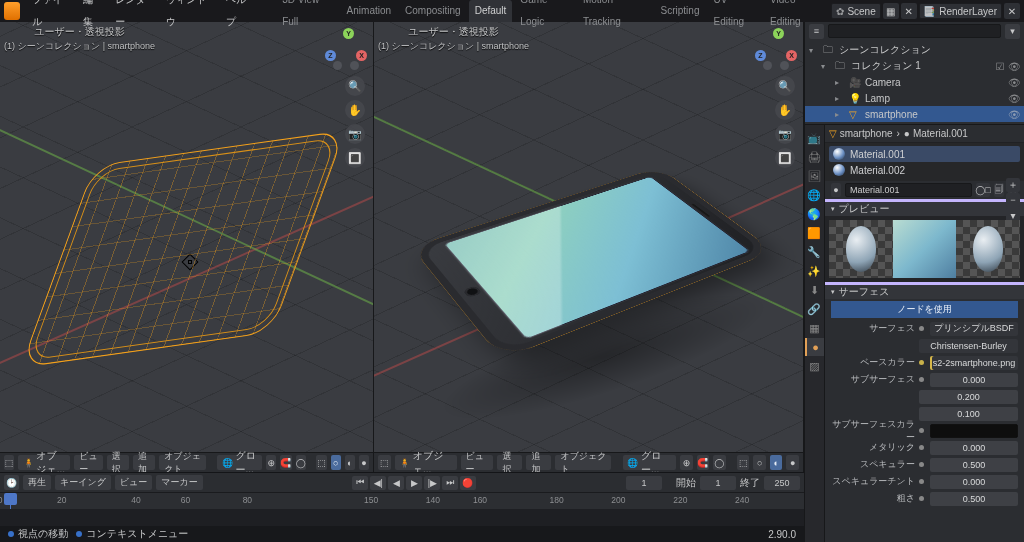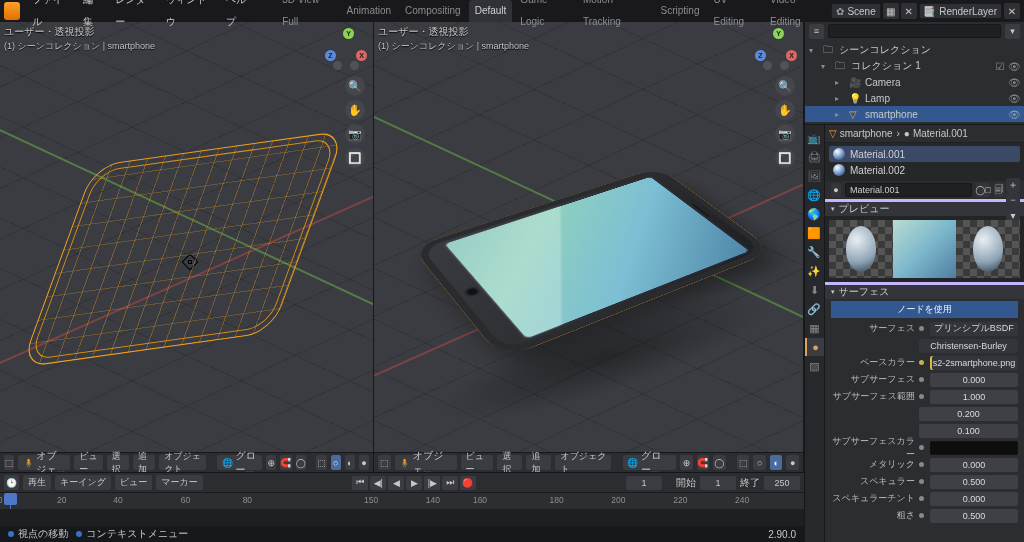--- a/index.html
+++ b/index.html
@@ -19,21 +19,21 @@
   .tab{color:#8b8d90;}
   .tab.active{background:#303237;color:#cfd0d1;border-radius:3px 3px 0 0;}
   .top-right{margin-left:auto;display:flex;align-items:center;gap:2px;}
   .hdr-field{background:#2e3035;border:1px solid #1b1c1f;border-radius:2px;height:16px;padding:0 4px;display:flex;align-items:center;gap:3px;font-size:var(--tiny);}
   .hdr-field .ico{opacity:.7;}
   .hdr-btn{width:16px;height:16px;background:#2e3035;border-radius:2px;display:flex;align-items:center;justify-content:center;font-size:10px;}
   
   .view{position:absolute;top:var(--header-h);bottom:70px;background:#393b40;overflow:hidden;border-right:1px solid #17181a;}
   .view.left{left:0;width:374px;}
   .view.right{left:374px;width:430px;}
-  .view-head{position:absolute;left:4px;top:3px;z-index:4;font-size:var(--tiny);color:#ddd;text-shadow:0 1px 1px #000;}
+  .view-head{position:absolute;left:4px;top:3px;z-index:4;font-size:var(--tiny);color:#ddd;text-shadow:0 1px 1px #000;text-align:center;}
   .view-head .sub{color:#bfc0c2;font-size:var(--tiny);display:block;margin-top:1px;}
   .grid{position:absolute;inset:0;background:#3a3c41;}
   .grid::before,.grid::after{content:"";position:absolute;inset:0;background-image:
     repeating-linear-gradient( 25deg, rgba(0,0,0,.08) 0 1px, transparent 1px 46px),
     repeating-linear-gradient(-25deg, rgba(0,0,0,.08) 0 1px, transparent 1px 46px);}
   .axis-red{position:absolute;left:-60%;right:-60%;top:57%;height:2px;background:rgba(176,72,72,.55);transform:rotate(-24deg);z-index:1;}
   .axis-green{position:absolute;left:-60%;right:-60%;top:43%;height:2px;background:rgba(110,176,72,.55);transform:rotate(25deg);z-index:1;}
   .gizmo{position:absolute;right:6px;top:6px;width:42px;height:42px;z-index:3;}
   .gizmo .dot{position:absolute;width:11px;height:11px;border-radius:50%;display:flex;align-items:center;justify-content:center;font-size:7px;color:#222;font-weight:600;}
   .gizmo .x{background:#e36464;right:0;top:22px;} .gizmo .y{background:#8cd35a;left:18px;top:0;} .gizmo .z{background:#5f8ad8;left:0;top:22px;}
@@ -298,21 +298,21 @@
     <span style="width:6px"></span>
     <span>開始</span>
     <span class="tl-num">1</span>
     <span>終了</span>
     <span class="tl-num">250</span>
   </div>
   <div class="tl-ruler" id="tl-ruler">
     <div class="tl-cursor"></div>
   <span style="left: 0px;">0</span>
       <span style="left: 61.8462px;">20</span>
-      <span style="left: 118px;">40</span>
+      <span style="left: 136px;">40</span>
       <span style="left: 185.538px;">60</span>
       <span style="left: 247.385px;">80</span>
       <span style="left: 295px; margin-top: 18px;">100</span>
       <span style="left: 371.077px;">150</span>
       <span style="left: 432.923px;">140</span>
       <span style="left: 480px;">160</span>
       <span style="left: 556.615px;">180</span>
       <span style="left: 618.462px;">200</span>
       <span style="left: 680.308px;">220</span>
       <span style="left: 742.154px;">240</span>
@@ -466,25 +466,20 @@
         <span class="dotc" style="background:#c9b24a"></span>
         <div class="val yellow">s2-2smartphone.png</div>
         </div>
 
       <div class="kv">
           <label>サブサーフェス</label>
           <span class="dotc"></span>
           <div class="val num">0.000</div>
         </div>
       <div class="kv">
-          <label>サブサーフェス範囲</label>
-          <span class="dotc"></span>
-          <div class="val num">1.000</div>
-        </div>
-      <div class="kv">
           <label></label>
           <div class="val num">0.200</div>
         </div>
       <div class="kv">
           <label></label>
           <div class="val num">0.100</div>
         </div>
 
       <div class="kv">
           <label>サブサーフェスカラー</label>

